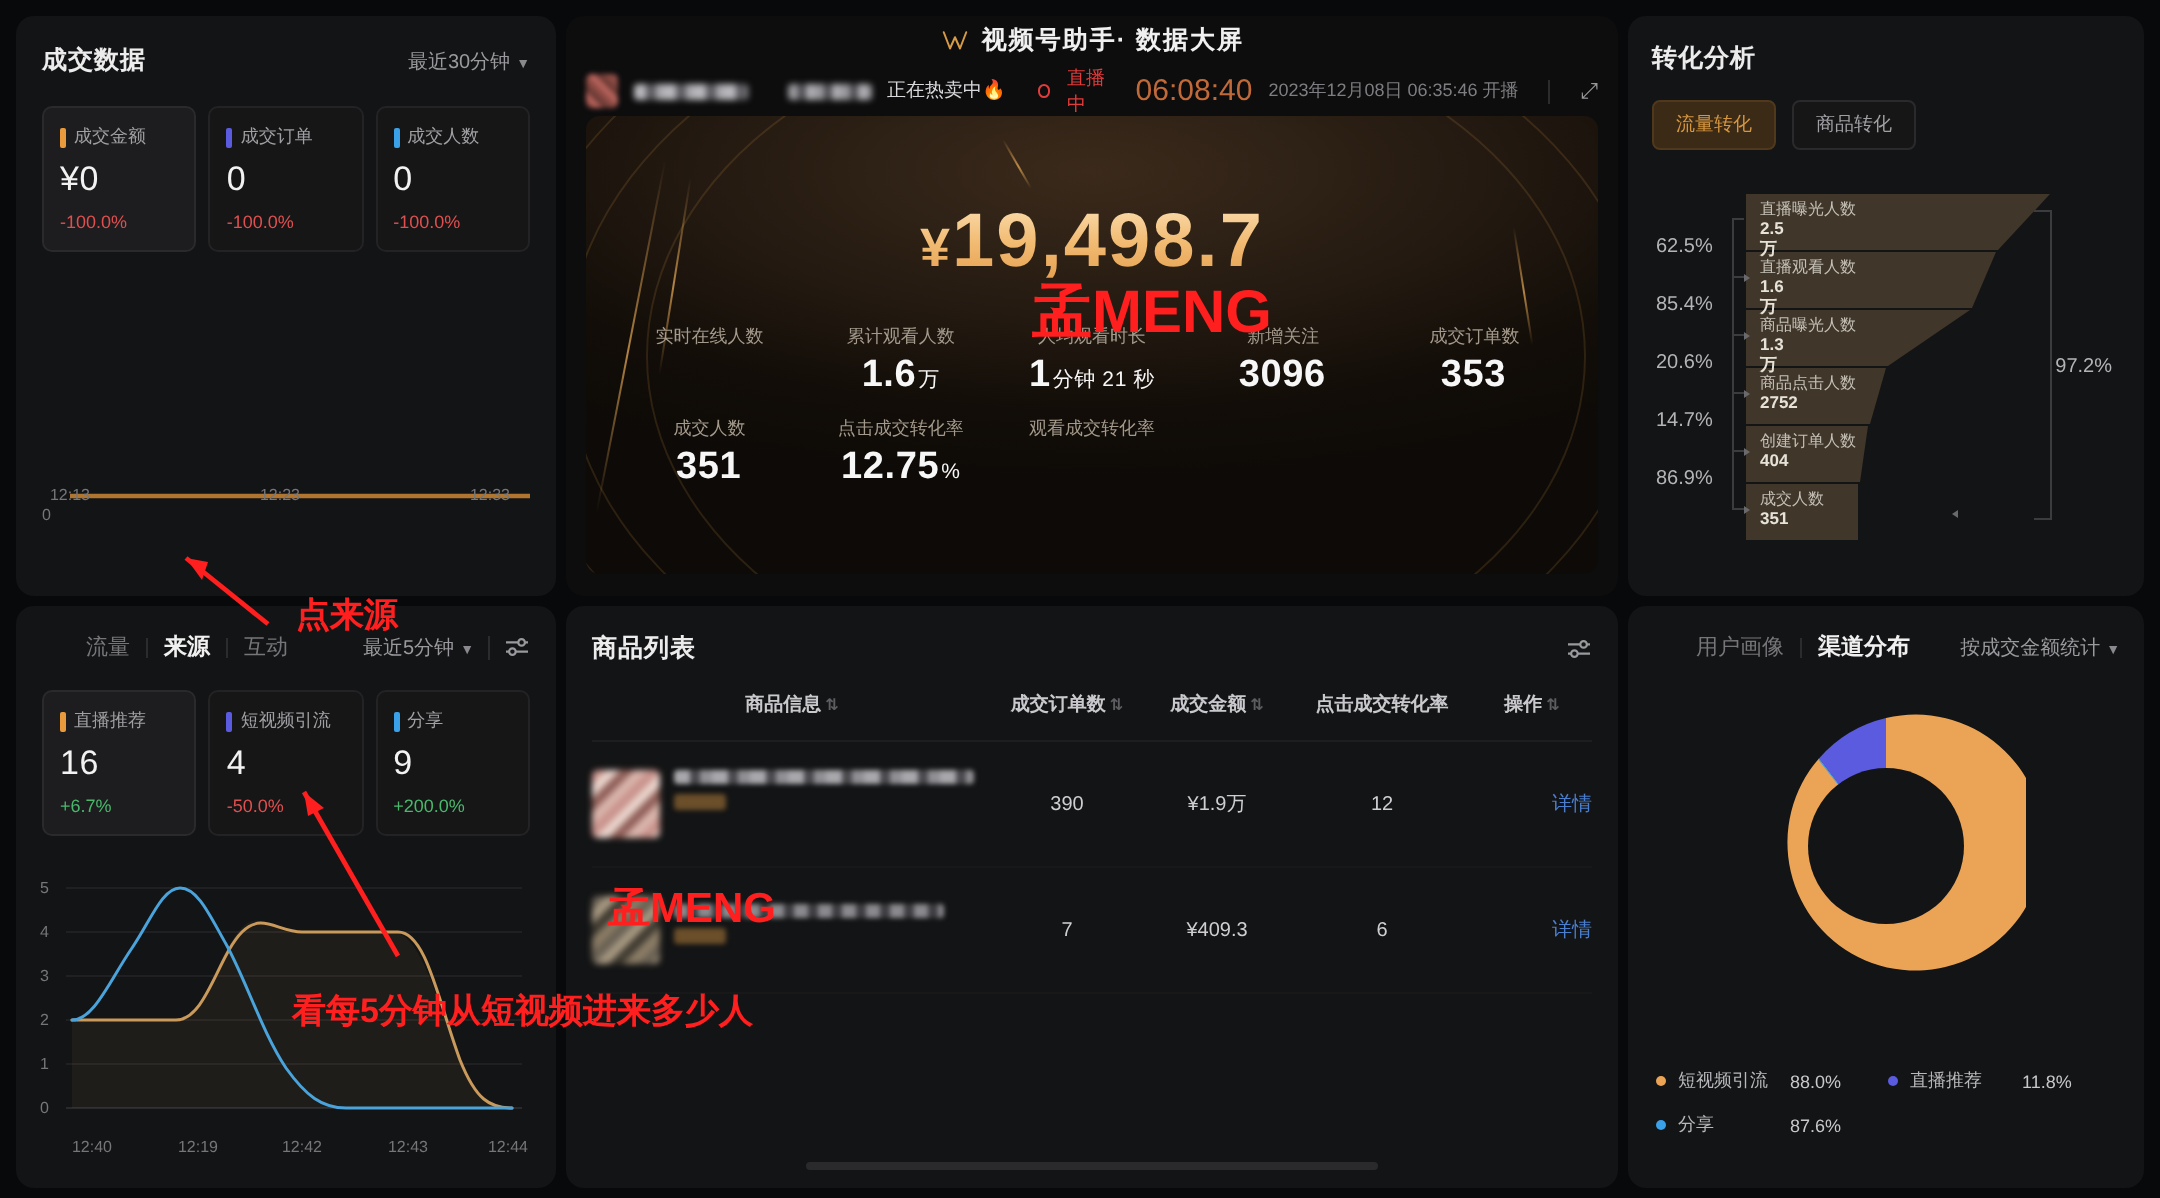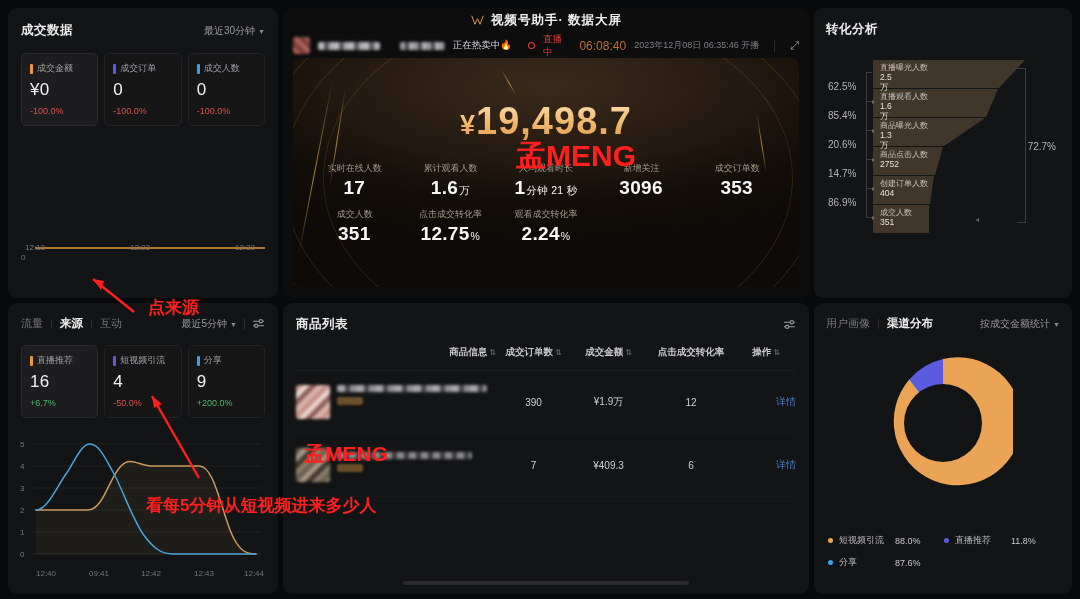--- a/index.html
+++ b/index.html
@@ -70,21 +70,21 @@
     filter: blur(1.5px);
   }
   .blur-name2 {
     width:45px;height:8px;border-radius:2px;
     background: repeating-linear-gradient(90deg,#9a9a9e 0 5px,#4c4c50 5px 9px,#b0b0b4 9px 13px);
     filter: blur(1.5px);
   }
   .hot-text { color:#d8d8dc; font-size:9.5px; white-space:nowrap;}
   .live-dot { width:7px;height:7px;border-radius:50%;border:1.6px solid #e23b3b; display:inline-block;}
   .live-state { color:#e23b3b; font-size:9.5px;}
-  .live-time { color:#c06a3a; font-size:12px; }
+  .live-time { color:#c06a3a; font-size:15px; }
   .start-time { color:#7e7e82; font-size:9px; margin-left:auto; white-space:nowrap;}
   .vdiv { width:1px;height:12px;background:#2c2c2e;margin:0 7px;}
   .expand-ico { color:#9a9a9e; font-size:11px; cursor:pointer;}
 
   .gmv-stage {
     flex:1; margin: 0 10px 11px 10px; border-radius:7px;
     position:relative; overflow:hidden;
     background:
       radial-gradient(ellipse 85% 70% at 50% 12%, #3b2a1b 0%, #241a11 45%, #120d08 75%, #0d0a07 100%);
   }
@@ -109,50 +109,50 @@
   .pill-row { display:flex; gap:8px; margin-top:12px; }
   .pill {
     font-size:9.5px; padding:5px 11px; border-radius:4px; cursor:pointer;
     border:1px solid #2a2a2c; color:#a0a0a4; background:#161617;
   }
   .pill.active { background:#3a2a16; border-color:#50381c; color:#d6963f; }
   .funnel { position:relative; margin-top:22px; height:175px; }
   .f-rate { position:absolute; font-size:10px; color:#b4b4b8; left:2px;text-align:center; }
   .f-row { position:absolute; left:47px; height:25px; }
   .f-name { position:absolute; left:7px; top:2px; font-size:8px; color:#c5c0b6; white-space:nowrap;}
-  .f-num { position:absolute; left:7px; top:12px; font-size:8.5px; color:#e6e2d8; }
+  .f-num { position:absolute; left:7px; top:12px; font-size:8.5px; color:#e6e2d8;font-weight:bold; }
   .brk { position:absolute; border-left:1px solid #3c3c3e; border-top:1px solid #3c3c3e; border-bottom:1px solid #3c3c3e; width:6px; left:40px;}
   .tri { position:absolute; width:0;height:0; border-left:3.5px solid #6a6a6e; border-top:2.5px solid transparent; border-bottom:2.5px solid transparent;}
   .total-brk { position:absolute; right:34px; top:8px; bottom:12px; width:9px; border-right:1px solid #3c3c3e; border-top:1px solid #3c3c3e; border-bottom:1px solid #3c3c3e;}
   .total-rate { position:absolute; right:4px; top:46%; font-size:10px; color:#b4b4b8;}
 
   
   #source-panel { padding:13px 13px 0 13px; }
   .tabs { display:flex; align-items:center; gap:0; }
   .tab { font-size:11px; color:#76767a; cursor:pointer; padding:0 8px;}
-  .tab:first-child{ padding-left:0;}
+  .tab:first-child{ padding-left:0;margin-left:22px;}
   .tab.active { color:#f0f0f0; font-weight:bold; font-size:11.5px;}
   .tab-sep { width:1px;height:10px;background:#2c2c2e;}
   .tool-ico { margin-left:8px; cursor:pointer; }
   .src-head { display:flex; align-items:center; }
   .src-head .right { margin-left:auto; display:flex; align-items:center; }
 
   .linechart { position:absolute; left:8px; right:8px; bottom:16px; height:140px; }
   .y-lab { position:absolute; font-size:8px; color:#76767a; left:4px; transform:translateY(-50%);}
   .x-lab { position:absolute; bottom:0; font-size:8px; color:#76767a; transform:translateX(-50%);}
 
   
   #goods-panel { padding:13px 13px 0 13px; }
   .goods-head { display:flex; align-items:center; justify-content:space-between; }
   table.goods { width:100%; border-collapse:collapse; margin-top:13px; }
   table.goods th {
     font-size:9.5px; color:#c9c9cd; font-weight:bold; text-align:center;
     padding-bottom:11px; border-bottom:1px solid #1e1e20; white-space:nowrap;
   }
-  table.goods th.left { text-align:right; }
+  table.goods th.left { text-align:center; }
   .sortico { color:#5e5e62; font-size:8px; margin-left:2px;}
   table.goods td { padding:14px 0; font-size:10px; color:#cfcfd3; text-align:center; border-bottom:1px solid #181819;}
   td.prodcell { text-align:left; }
   .prod { display:flex; gap:7px; align-items:flex-start;}
   .thumb { width:34px;height:34px;border-radius:3px; flex:none; filter:blur(1.6px); }
   .thumb.a { background: repeating-linear-gradient(135deg,#c9938c 0 5px,#e8d3cb 5px 10px,#8f5f58 10px 15px,#d9b4ab 15px 20px); }
   .thumb.b { background: repeating-linear-gradient(135deg,#6b6255 0 5px,#a59780 5px 10px,#3e3930 10px 15px,#8a7c65 15px 20px); }
   .ptitle { width:150px;height:7px;border-radius:2px;filter:blur(1.4px);
     background: repeating-linear-gradient(90deg,#a8a8ac 0 8px,#4a4a4e 8px 13px,#909094 13px 19px);}
   .ptitle2 { width:135px;height:7px;border-radius:2px;margin-top:4px;filter:blur(1.4px);
@@ -263,21 +263,20 @@
       <div class="streak" style="left:215px;top:10px;width:1px;height:28px;transform:rotate(-30deg)"></div>
 
       <div class="gmv-value">
         <span class="yen">¥</span><span>19,498.7</span>
       </div>
 
       <div class="metrics">
         <div class="metric-grid">
           <div>
             <div class="m-label">实时在线人数</div>
-            <div class="m-value"><span>17</span><span class="unit"></span></div>
           </div>
           <div>
             <div class="m-label">累计观看人数</div>
             <div class="m-value"><span>1.6</span><span class="unit">万</span></div>
           </div>
           <div>
             <div class="m-label">人均观看时长</div>
             <div class="m-value"><span>1</span><span class="unit">分钟 21 秒</span></div>
           </div>
           <div>
@@ -292,29 +291,32 @@
           <div>
             <div class="m-label">成交人数</div>
             <div class="m-value"><span>351</span><span class="unit"></span></div>
           </div>
           <div>
             <div class="m-label">点击成交转化率</div>
             <div class="m-value"><span>12.75</span><span class="unit">%</span></div>
           </div>
           <div>
             <div class="m-label">观看成交转化率</div>
-            <div class="m-value"><span>2.24</span><span class="unit">%</span></div>
           </div>
         </div>
       </div>
     </div>
   </div>
 
   <div class="panel" id="conv-panel">
     <div class="panel-title">转化分析</div>
+    <div class="pill-row">
+      <div class="pill active">流量转化</div>
+      <div class="pill">商品转化</div>
+    </div>
 
     <div class="funnel">
       <svg width="234" height="175" style="position:absolute;left:0;top:0;">
         <polygon points="47,0 199,0 173,28 47,28" fill="#40362a"></polygon>
         <polygon points="47,29 172,29 160,57 47,57" fill="#40362a"></polygon>
         <polygon points="47,58 159,58 118,86 47,86" fill="#40362a"></polygon>
         <polygon points="47,87 117,87 109,115 47,115" fill="#40362a"></polygon>
         <polygon points="47,116 108,116 104,144 47,144" fill="#40362a"></polygon>
         <polygon points="47,145 103,145 103,173 47,173" fill="#40362a"></polygon>
       </svg>
@@ -359,21 +361,21 @@
       <div class="brk" style="top:99px;height:30px;"></div>
       <div class="tri" style="left:46px;top:127px;"></div>
       <div class="f-rate" style="top:108px;">14.7%</div>
 
       <div class="brk" style="top:128px;height:30px;"></div>
       <div class="tri" style="left:46px;top:156px;"></div>
       <div class="f-rate" style="top:137px;">86.9%</div>
 
       <div class="total-brk"></div>
       <div class="tri" style="left:150px;top:158px;border-left:none;border-right:3.5px solid #6a6a6e;"></div>
-      <div class="total-rate">72.7%</div>
+      <div class="total-rate">97.2%</div>
     </div>
   </div>
 
   <div class="panel" id="source-panel">
     <div class="src-head">
       <div class="tabs">
         <div class="tab">流量</div>
         <div class="tab-sep"></div>
         <div class="tab active">来源</div>
         <div class="tab-sep"></div>
@@ -434,21 +436,21 @@
         <line x1="0" y1="50" x2="228" y2="50" stroke="#202022" stroke-width="1"></line>
         <line x1="0" y1="72" x2="228" y2="72" stroke="#202022" stroke-width="1"></line>
         <line x1="0" y1="94" x2="228" y2="94" stroke="#202022" stroke-width="1"></line>
         <line x1="0" y1="116" x2="228" y2="116" stroke="#2a2a2c" stroke-width="1"></line>
         <path d="M3,72 C3,72 3,72 16,72 C38,72 44,72 55,72 C68,72 74,44 86,28 C96,15 103,28 113,28 C135,28 150,28 163,28 C177,28 185,60 196,90 C204,110 211,116 223,116 L223,116 L3,116 Z" fill="rgba(201,154,91,.07)"></path>
         <path d="M3,72 C24,72 40,72 55,72 C70,72 76,40 88,28 C98,18 106,28 118,28 C140,28 152,28 166,28 C180,28 186,62 197,92 C205,112 212,116 223,116" fill="none" stroke="#c99a5b" stroke-width="1.5" stroke-linecap="round"></path>
         <path d="M3,72 C14,72 22,52 33,36 C42,23 48,6 57,6 C66,6 72,20 80,34 C90,52 98,78 110,96 C120,110 128,116 140,116 C170,116 196,116 223,116" fill="none" stroke="#4aa3db" stroke-width="1.5" stroke-linecap="round"></path>
       </svg>
 
       <div class="x-lab" style="left:30px">12:40</div>
-      <div class="x-lab" style="left:83px">09:41</div>
+      <div class="x-lab" style="left:83px">12:19</div>
       <div class="x-lab" style="left:135px">12:42</div>
       <div class="x-lab" style="left:188px">12:43</div>
       <div class="x-lab" style="left:238px">12:44</div>
     </div>
   </div>
 
   <div class="panel" id="goods-panel">
     <div class="goods-head">
       <div class="panel-title">商品列表</div>
       <svg width="13" height="11" viewBox="0 0 14 12">

